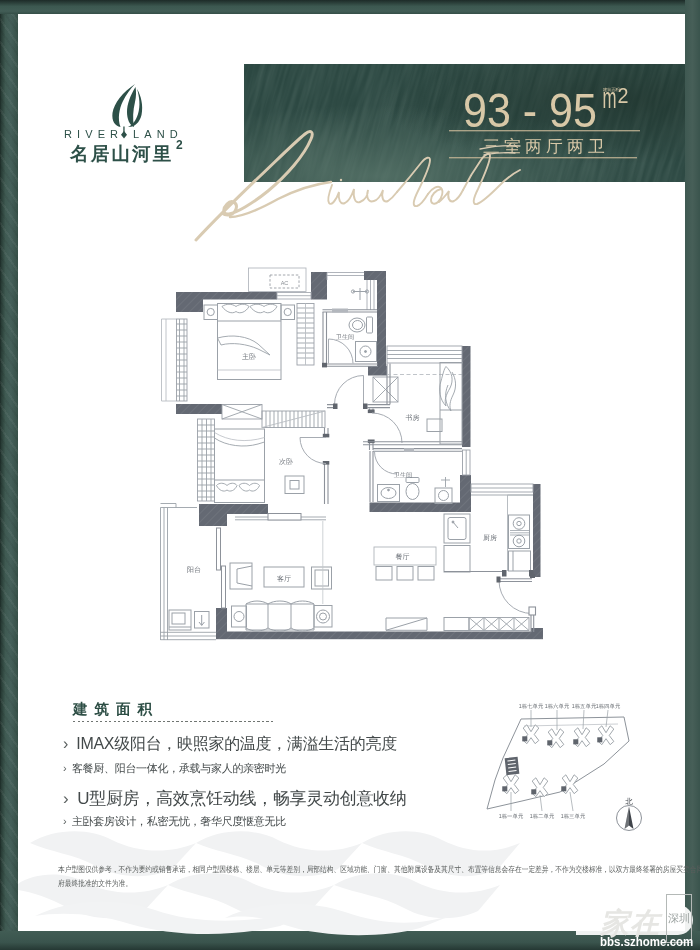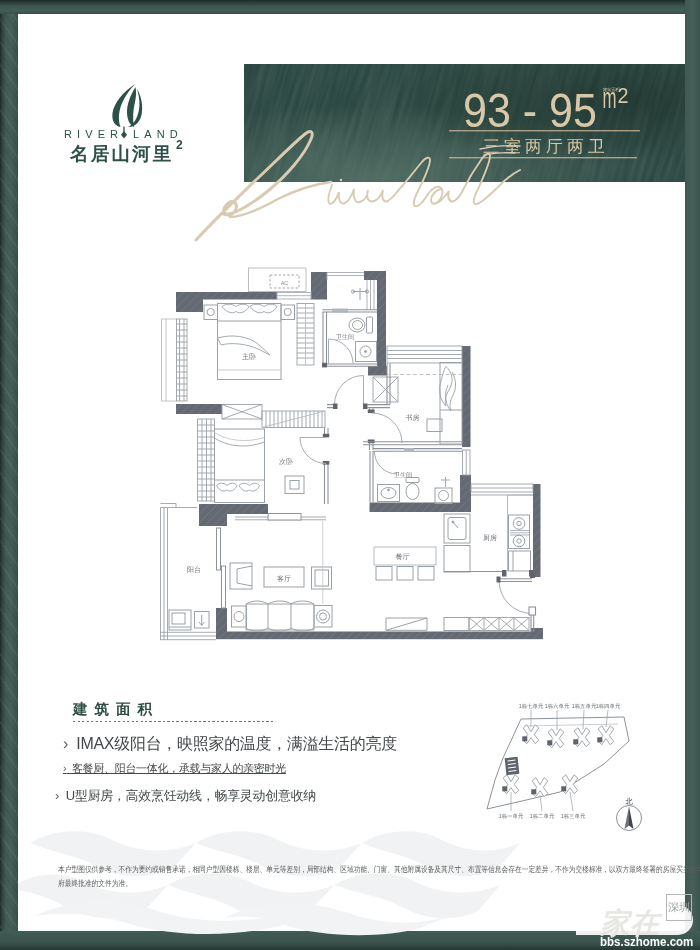--- a/index.html
+++ b/index.html
@@ -602,30 +602,31 @@
 </g>
 </g>
 </svg>
 
 <div class="abs" style="left:73px;top:700px;color:#2c4d44;font-size:14.5px;font-weight:bold;letter-spacing:7px;">建筑面积</div>
 
 <div class="abs" style="left:73px;top:720.5px;width:200px;height:1.4px;background:repeating-linear-gradient(90deg,#707572 0,#707572 2.1px,transparent 2.1px,transparent 4.5px);"></div>
 
 <div class="abs" style="left:63px;top:734px;color:#43494a;font-size:16px;letter-spacing:-0.3px;"><span style="color:#5b6160;">›</span>&nbsp;&nbsp;IMAX级阳台，映照家的温度，满溢生活的亮度</div>
 
-<div class="abs" style="left:63px;top:760.5px;color:#43494a;font-size:11px;letter-spacing:-0.3px;text-decoration:underline;"><span style="color:#5b6160;">›</span>&nbsp;&nbsp;客餐厨、阳台一体化，承载与家人的亲密时光</div>
-
-<div class="abs" style="left:55px;top:787px;color:#43494a;font-size:13px;letter-spacing:-0.3px;text-align:right;"><span style="color:#5b6160;">›</span>&nbsp;&nbsp;U型厨房，高效烹饪动线，畅享灵动创意收纳</div>
-
+<div class="abs" style="left:63px;top:760.5px;color:#43494a;font-size:11px;letter-spacing:-0.3px;"><span style="color:#5b6160;">›</span>&nbsp;&nbsp;客餐厨、阳台一体化，承载与家人的亲密时光</div>
+
+<div class="abs" style="left:63px;top:787px;color:#43494a;font-size:17px;letter-spacing:-0.3px;text-align:right;"><span style="color:#5b6160;">›</span>&nbsp;&nbsp;U型厨房，高效烹饪动线，畅享灵动创意收纳</div>
+
+<div class="abs" style="left:63px;top:814px;color:#43494a;font-size:11px;letter-spacing:-0.3px;"><span style="color:#5b6160;">›</span>&nbsp;&nbsp;主卧套房设计，私密无忧，奢华尺度惬意无比</div>
 
 <div class="abs" style="left:58px;top:864px;width:700px;color:#5a5e5d;font-size:8px;white-space:nowrap;transform:scaleX(0.84);transform-origin:0 0;">本户型图仅供参考，不作为要约或销售承诺，相同户型因楼栋、楼层、单元等差别，局部结构、区域功能、门窗、其他附属设备及其尺寸、布置等信息会存在一定差异，不作为交楼标准，以双方最终签署的房屋买卖合同及政</div>
 
 <div class="abs" style="left:58px;top:877.5px;color:#5a5e5d;font-size:8px;transform:scaleX(0.84);transform-origin:0 0;">府最终批准的文件为准。</div>
 
 <div class="abs" style="left:576px;top:905px;width:117px;height:30px;background:rgba(255,255,255,0.92);border-radius:0 15px 15px 0;"></div>
 
 <div class="abs" style="left:600px;top:904px;color:#e6e6e3;font-size:29px;font-weight:bold;letter-spacing:1px;font-style:italic;">家在</div>
 
-<div class="abs" style="left:666px;top:894px;color:#9aa19f;font-size:11px;border:1px solid #b4b9b7;padding:5px 1px;">深圳</div>
+<div class="abs" style="left:666px;top:894px;color:#9aa19f;font-size:11px;border:1px solid #b4b9b7;padding:16px 1px;">深圳</div>
 
 <div class="abs" style="left:600px;top:935px;color:#ffffff;font-size:12.5px;font-weight:bold;transform:scaleX(0.92);transform-origin:0 0;">bbs.szhome.com</div>
 
 </div>
 
 </body></html>

